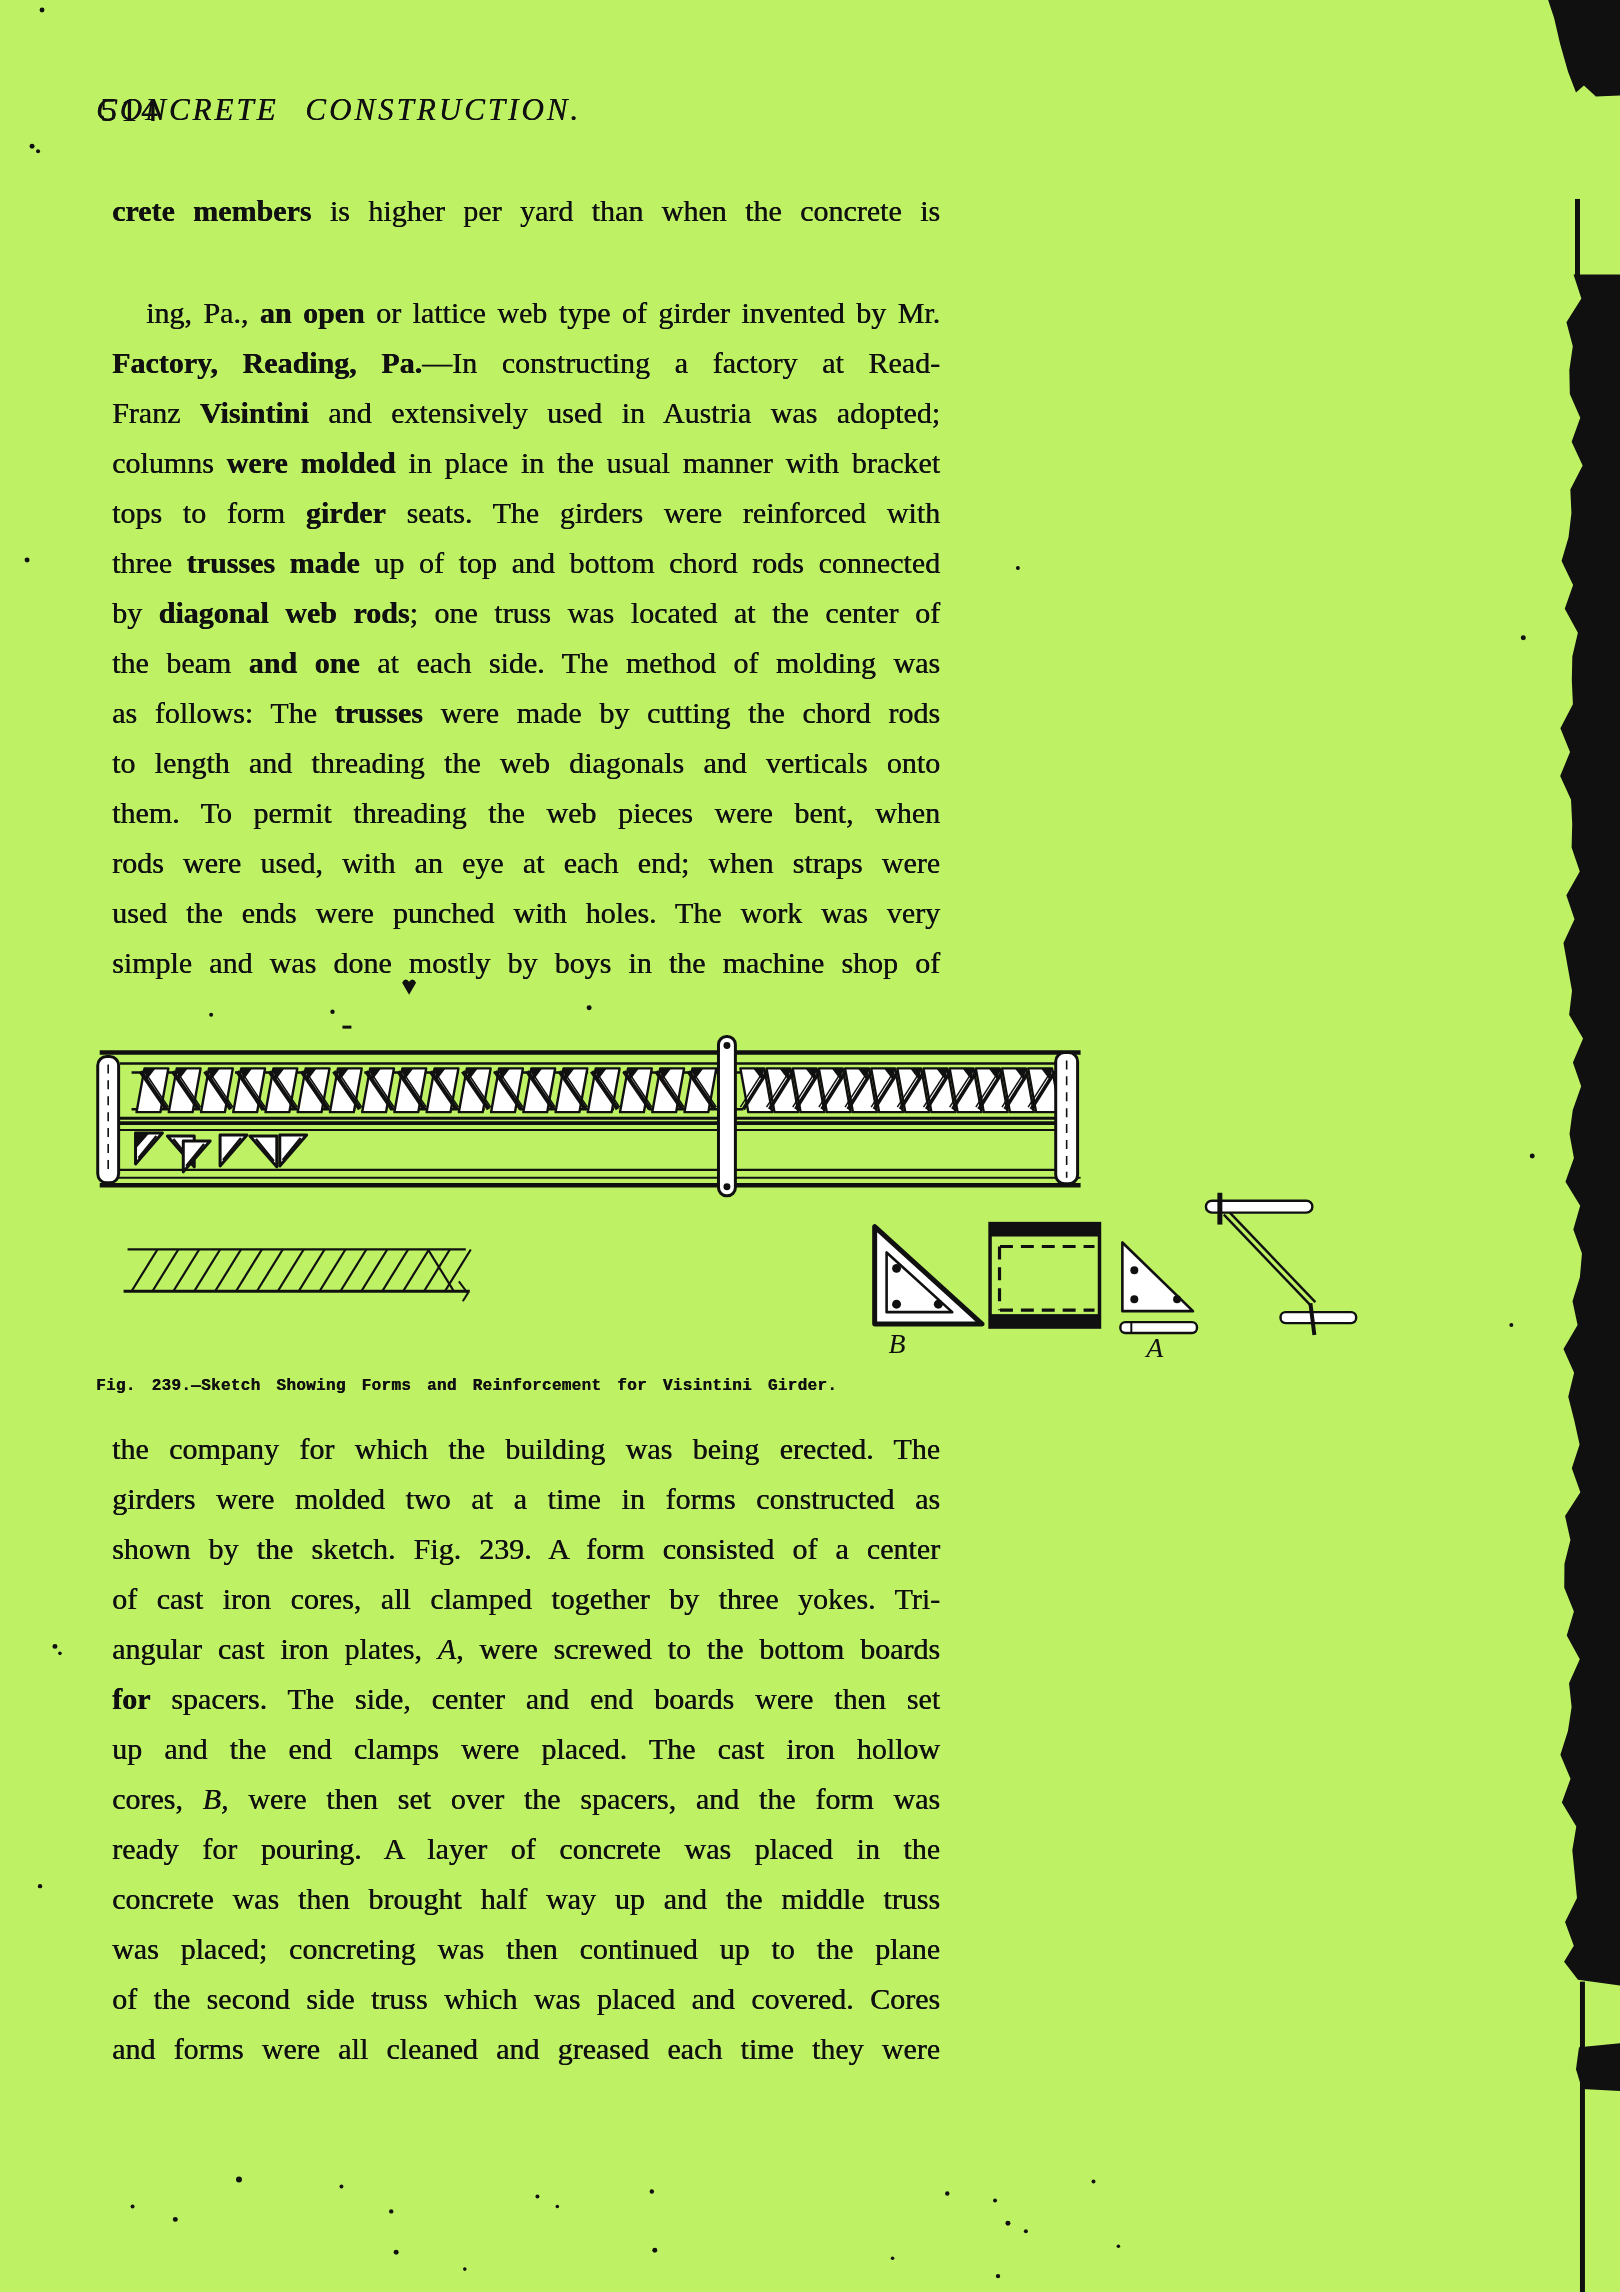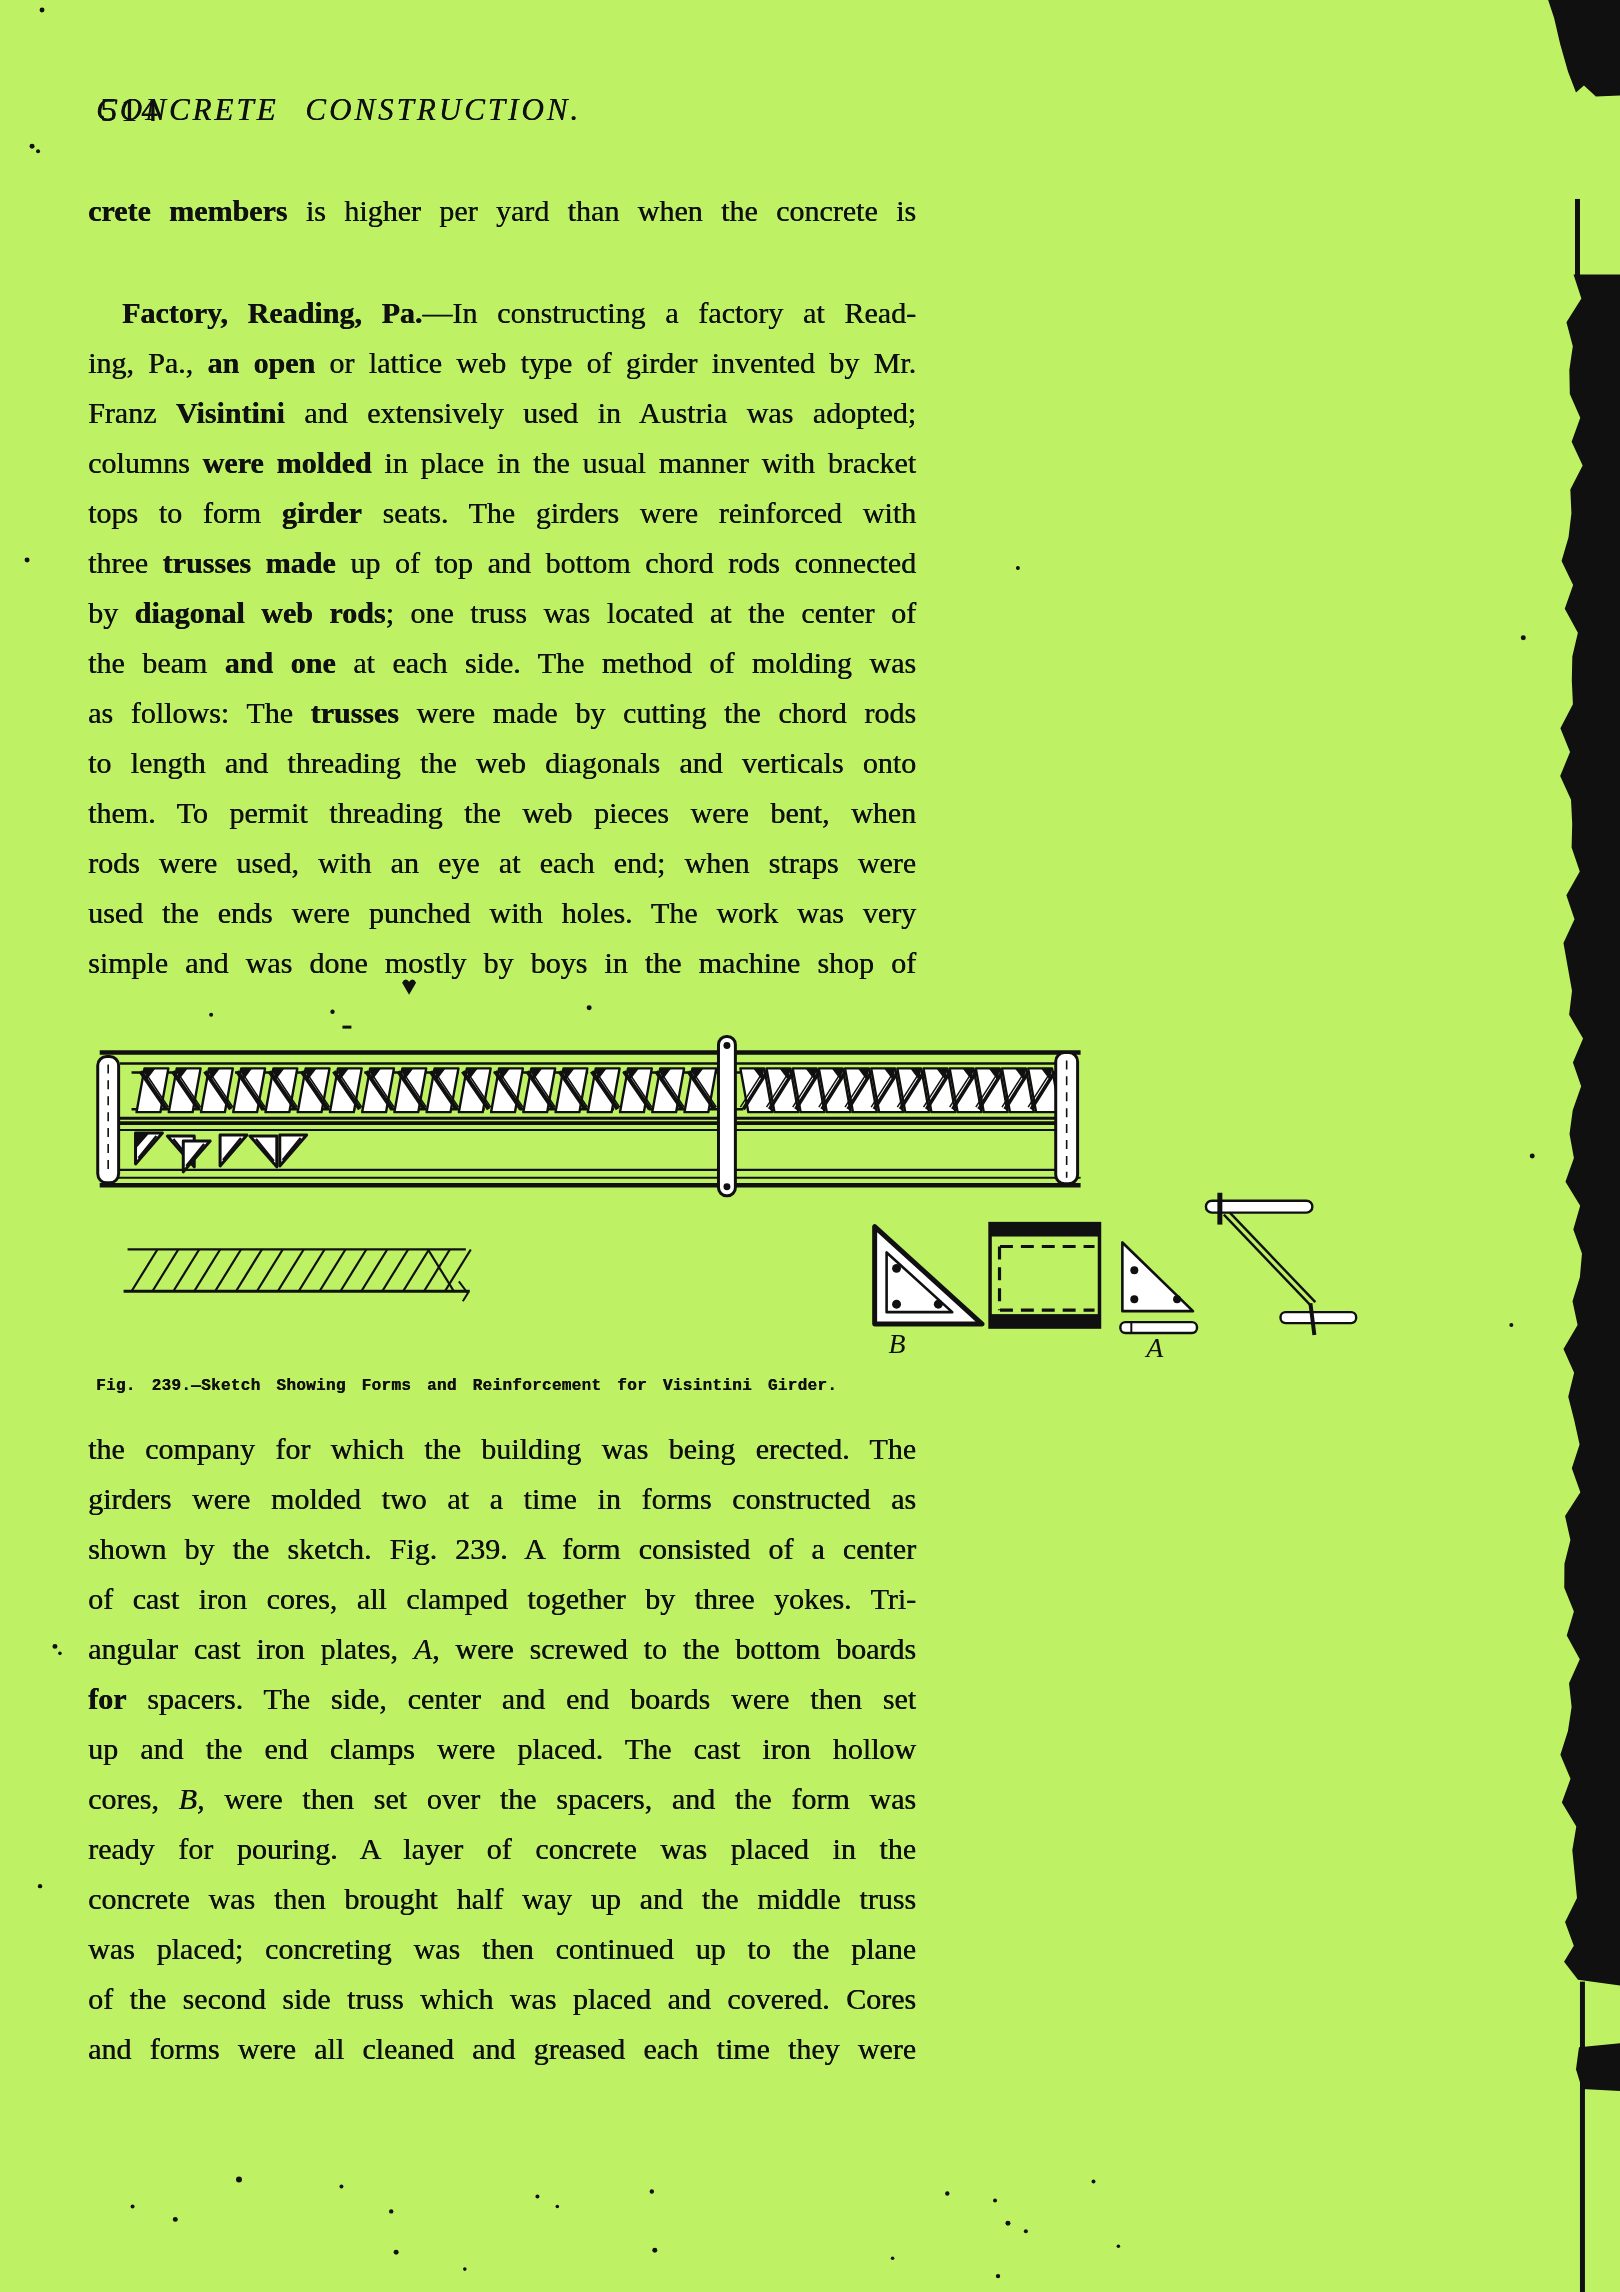--- a/index.html
+++ b/index.html
@@ -10,21 +10,21 @@
   #pageno{
     position:absolute;left:100px;top:92px;font-size:33px;letter-spacing:4px;
     text-shadow:0.5px 0 0 currentColor;
   }
   #header{
     position:absolute;left:96px;top:92px;width:828px;
     font-style:italic;font-size:31px;letter-spacing:3px;word-spacing:16px;
     text-shadow:0.4px 0 0 currentColor;
   }
   .para{
-    position:absolute;left:88px;width:828px;font-size:30px;
+    position:absolute;left:112px;width:828px;font-size:30px;
     text-shadow:0.4px 0 0 currentColor;
   }
   #para1{top:185px;line-height:51px;}
   #para2{top:288px;line-height:50px;}
   #para3{top:1424px;line-height:50px;}
   #para2 .line:first-child{text-indent:34px;}
   .line{text-align:justify;text-align-last:justify;}
   .line.short{text-align-last:left;}
   .b{font-weight:bold;}
   .i{font-style:italic;}
@@ -41,22 +41,22 @@
 
 <div class="page">
 
   <div id="pageno">514</div>
   <div id="header">CONCRETE CONSTRUCTION.</div>
 
   <div class="para" id="para1">
       <div class="line"><span class="b">crete members</span><span> is higher per yard than when the concrete is</span></div>
     </div>
   <div class="para" id="para2">
+      <div class="line"><span>ing, Pa., </span><span class="b">an open</span><span> or lattice web type of girder invented by Mr.</span></div>
       <div class="line"><span class="b">Factory, Reading, Pa.</span><span>—In constructing a factory at Read-</span></div>
-      <div class="line"><span>ing, Pa., </span><span class="b">an open</span><span> or lattice web type of girder invented by Mr.</span></div>
       <div class="line"><span>Franz </span><span class="b">Visintini</span><span> and extensively used in Austria was adopted;</span></div>
       <div class="line"><span>columns </span><span class="b">were molded</span><span> in place in the usual manner with bracket</span></div>
       <div class="line"><span>tops to form </span><span class="b">girder</span><span> seats. The girders were reinforced with</span></div>
       <div class="line"><span>three </span><span class="b">trusses made</span><span> up of top and bottom chord rods connected</span></div>
       <div class="line"><span>by </span><span class="b">diagonal web rods</span><span>; one truss was located at the center of</span></div>
       <div class="line"><span>the beam </span><span class="b">and one</span><span> at each side. The method of molding was</span></div>
       <div class="line"><span>as follows: The </span><span class="b">trusses</span><span> were made by cutting the chord rods</span></div>
       <div class="line"><span>to length and threading the web diagonals and verticals onto</span></div>
       <div class="line"><span>them. To permit threading the web pieces were bent, when</span></div>
       <div class="line"><span>rods were used, with an eye at each end; when straps were</span></div>

